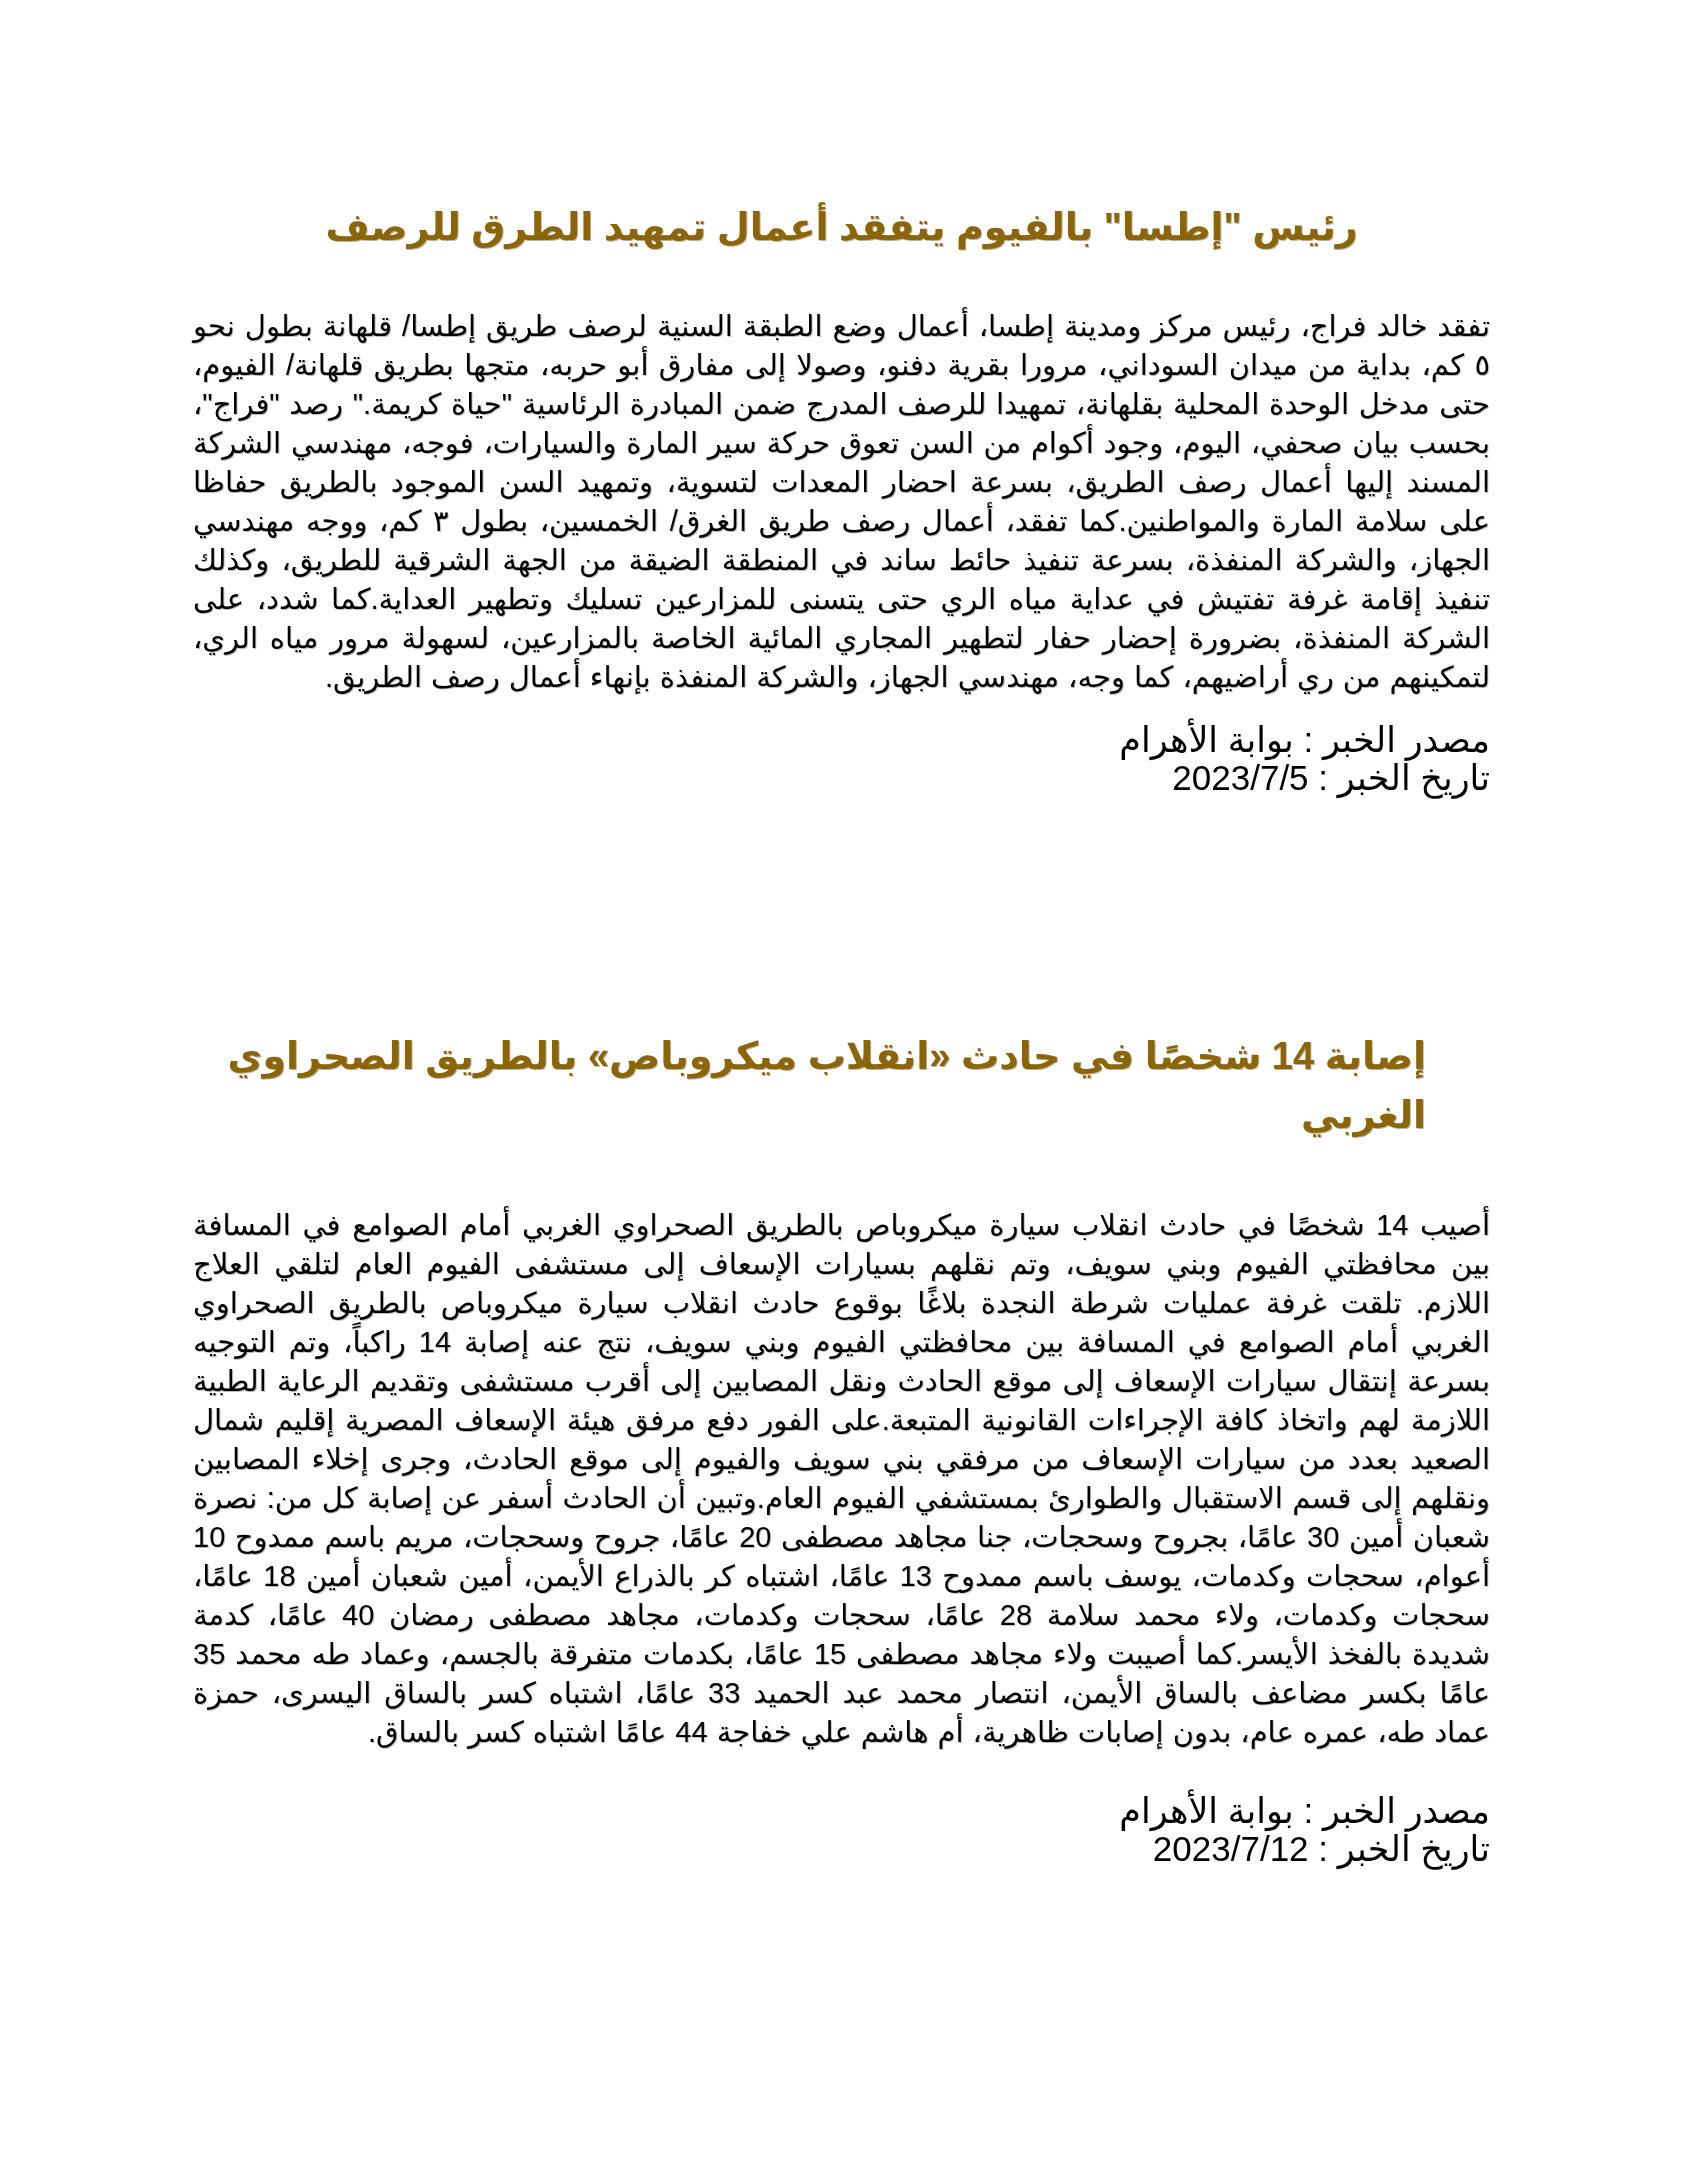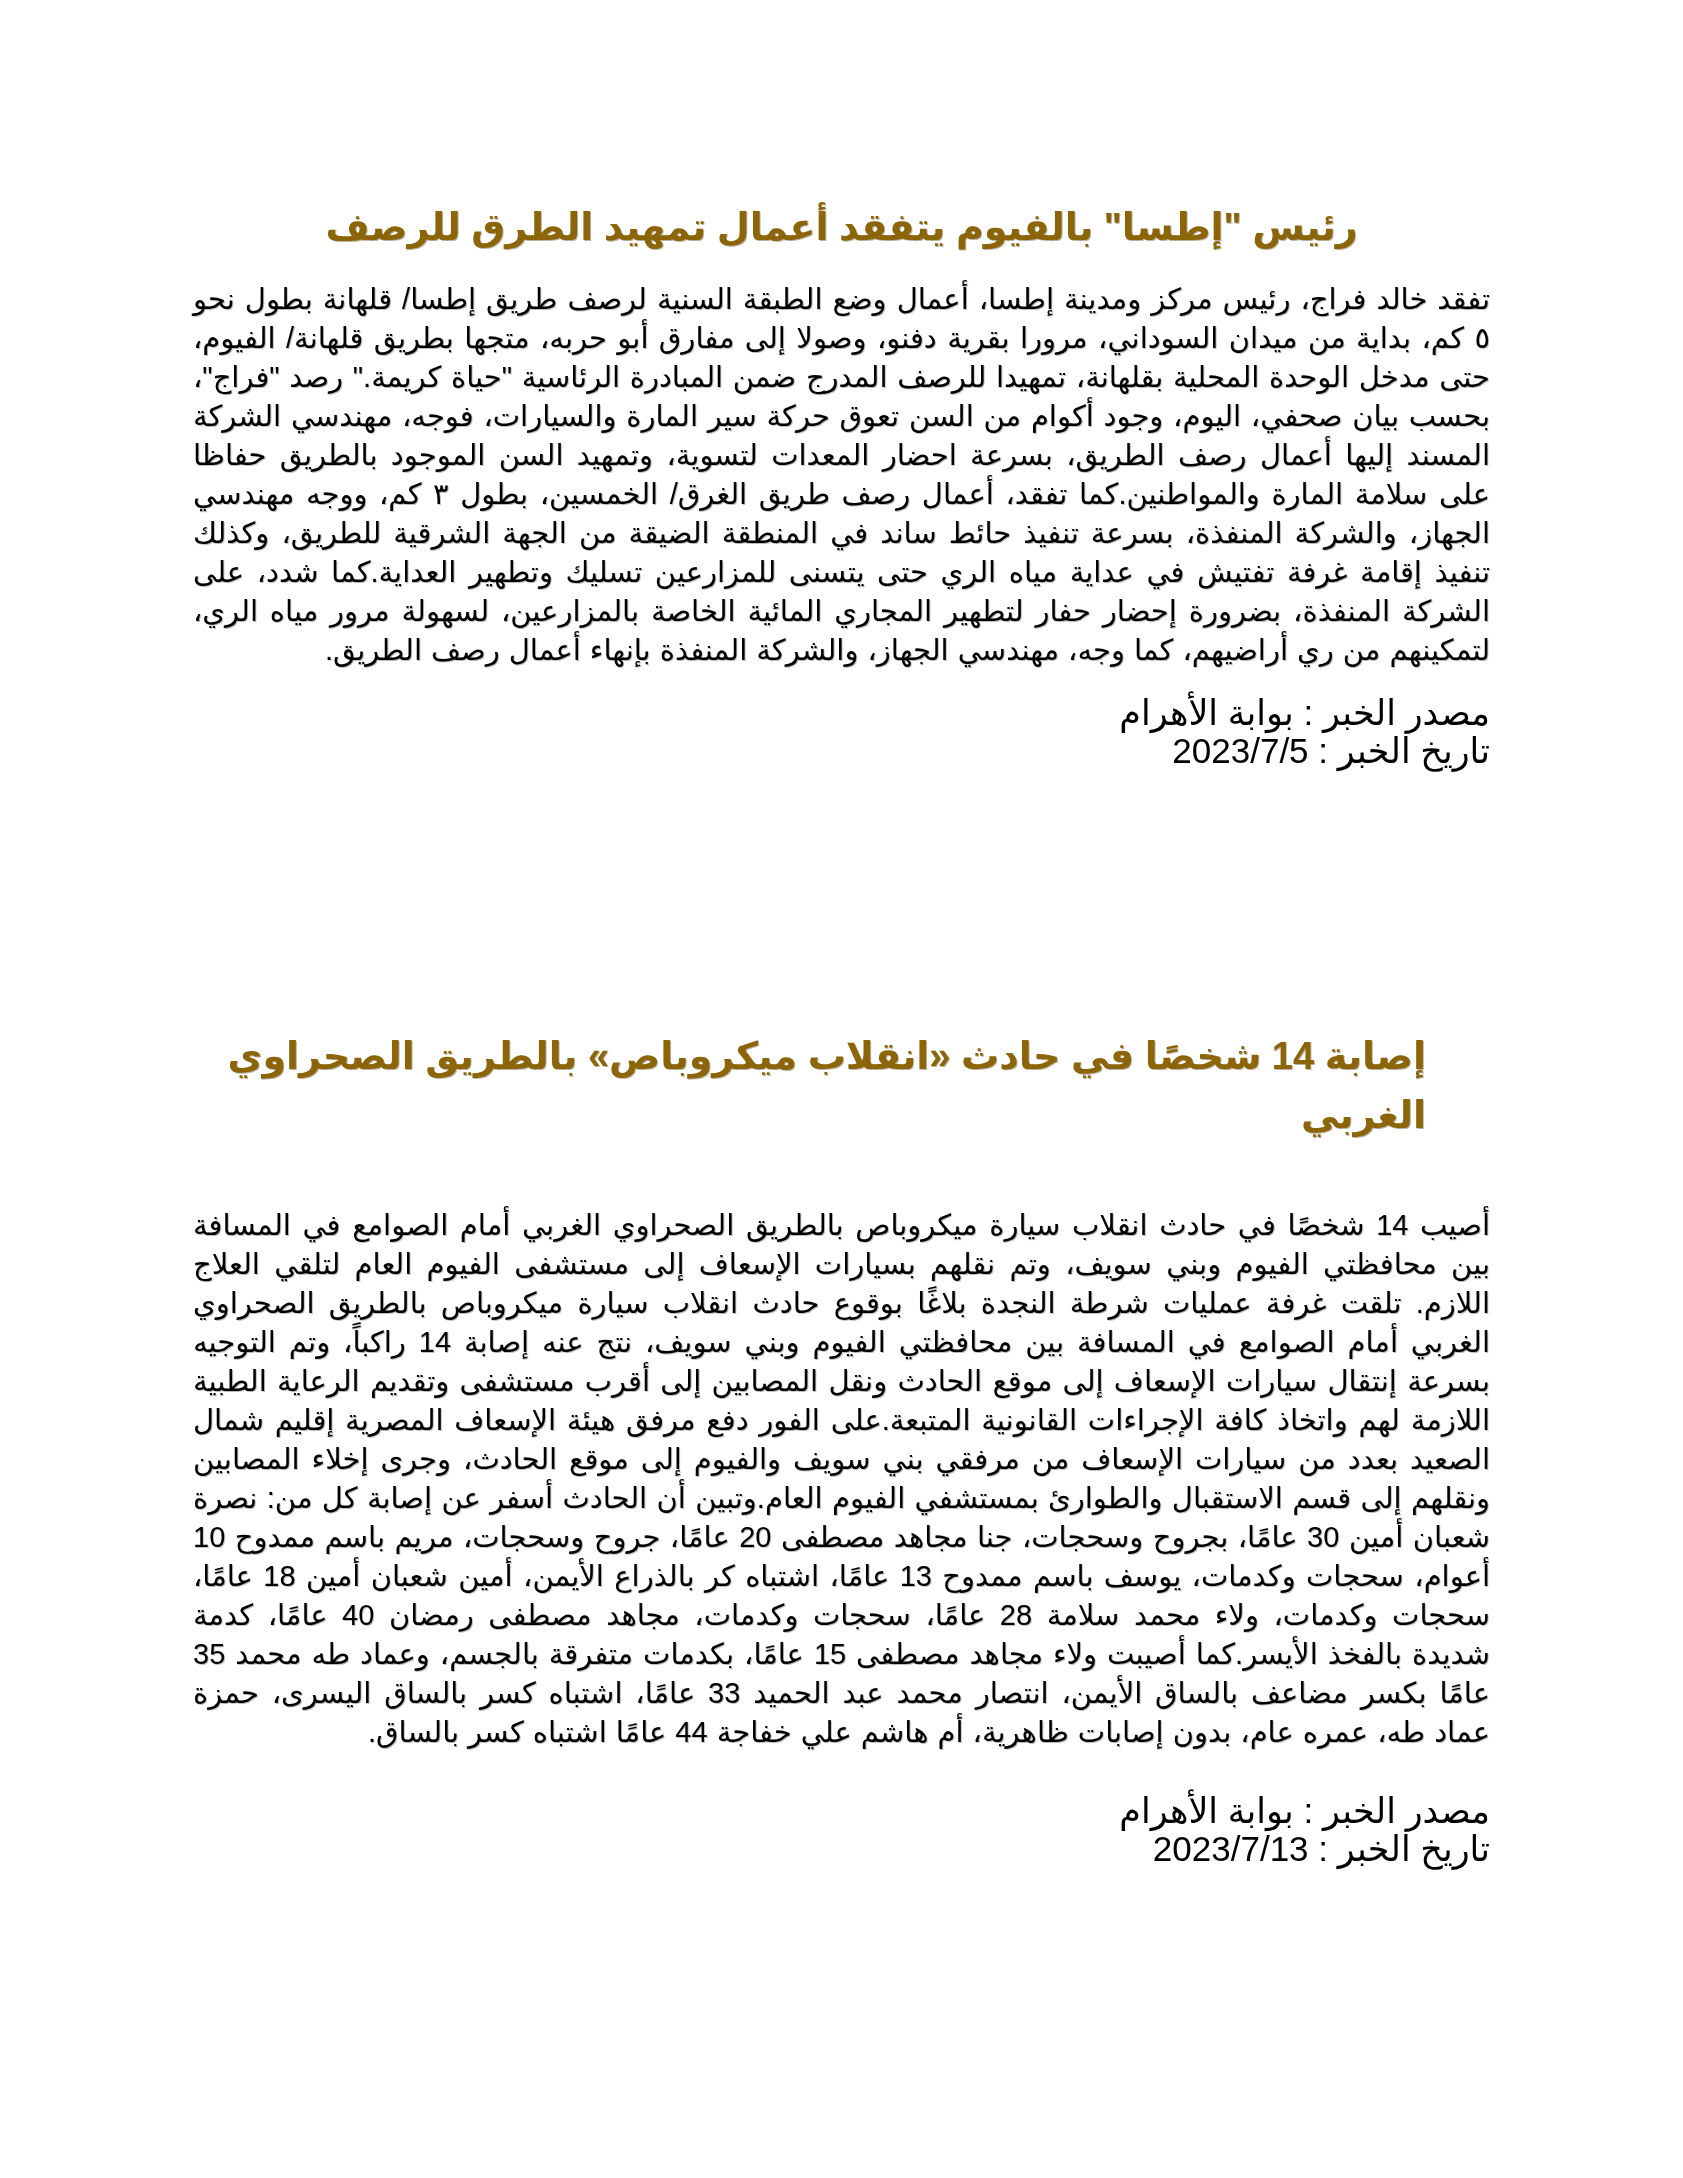--- a/index.html
+++ b/index.html
@@ -47,21 +47,21 @@
     .body-text {
       margin: 0;
       text-align: justify;
       text-align-last: right;
       font-size: 29px;
       line-height: 39px;
       color: #000;
       text-shadow: 1px 1px 0 rgba(0,0,0,0.25);
       word-spacing: 1px;
     }
-    .article-1 .body-text { margin-top: 23px; }
+    .article-1 .body-text { margin-top: 50px; }
     .article-2 .body-text { margin-top: 61px; }
     .meta {
       margin-top: 22px;
       font-size: 35px;
       line-height: 38px;
       color: #000;
     }
     .article-1 .meta { margin-top: 24px; }
     .article-2 .meta { margin-top: 40px; }
     .meta-row { display: block; }
@@ -87,19 +87,19 @@
   </article>
 
   <article class="article article-2">
     <h1 class="headline" style="color: rgb(139, 101, 8);">إصابة 14 شخصًا في حادث «انقلاب ميكروباص» بالطريق الصحراوي الغربي</h1>
     <p class="body-text">أصيب 14 شخصًا في حادث انقلاب سيارة ميكروباص بالطريق الصحراوي الغربي أمام الصوامع في المسافة بين محافظتي الفيوم وبني سويف، وتم نقلهم بسيارات الإسعاف إلى مستشفى الفيوم العام لتلقي العلاج اللازم. تلقت غرفة عمليات شرطة النجدة بلاغًا بوقوع حادث انقلاب سيارة ميكروباص بالطريق الصحراوي الغربي أمام الصوامع في المسافة بين محافظتي الفيوم وبني سويف، نتج عنه إصابة 14 راكباً، وتم التوجيه بسرعة إنتقال سيارات الإسعاف إلى موقع الحادث ونقل المصابين إلى أقرب مستشفى وتقديم الرعاية الطبية اللازمة لهم واتخاذ كافة الإجراءات القانونية المتبعة.على الفور دفع مرفق هيئة الإسعاف المصرية إقليم شمال الصعيد بعدد من سيارات الإسعاف من مرفقي بني سويف والفيوم إلى موقع الحادث، وجرى إخلاء المصابين ونقلهم إلى قسم الاستقبال والطوارئ بمستشفي الفيوم العام.وتبين أن الحادث أسفر عن إصابة كل من: نصرة شعبان أمين 30 عامًا، بجروح وسحجات، جنا مجاهد مصطفى 20 عامًا، جروح وسحجات، مريم باسم ممدوح 10 أعوام، سحجات وكدمات، يوسف باسم ممدوح 13 عامًا، اشتباه كر بالذراع الأيمن، أمين شعبان أمين 18 عامًا، سحجات وكدمات، ولاء محمد سلامة 28 عامًا، سحجات وكدمات، مجاهد مصطفى رمضان 40 عامًا، كدمة شديدة بالفخذ الأيسر.كما أصيبت ولاء مجاهد مصطفى 15 عامًا، بكدمات متفرقة بالجسم، وعماد طه محمد 35 عامًا بكسر مضاعف بالساق الأيمن، انتصار محمد عبد الحميد 33 عامًا، اشتباه كسر بالساق اليسرى، حمزة عماد طه، عمره عام، بدون إصابات ظاهرية، أم هاشم علي خفاجة 44 عامًا اشتباه كسر بالساق.</p>
     <div class="meta">
       <div class="meta-row">
         <span class="meta-label">مصدر الخبر</span><span class="meta-sep"> : </span><span class="meta-value">بوابة الأهرام</span>
       </div>
       <div class="meta-row">
-        <span class="meta-label">تاريخ الخبر</span><span class="meta-sep"> : </span><span class="meta-value date">2023/7/13</span>
+        <span class="meta-label">تاريخ الخبر</span><span class="meta-sep"> : </span><span class="meta-value date">2023/7/12</span>
       </div>
     </div>
   </article>
 
 </div>
 
 
 </body></html>

